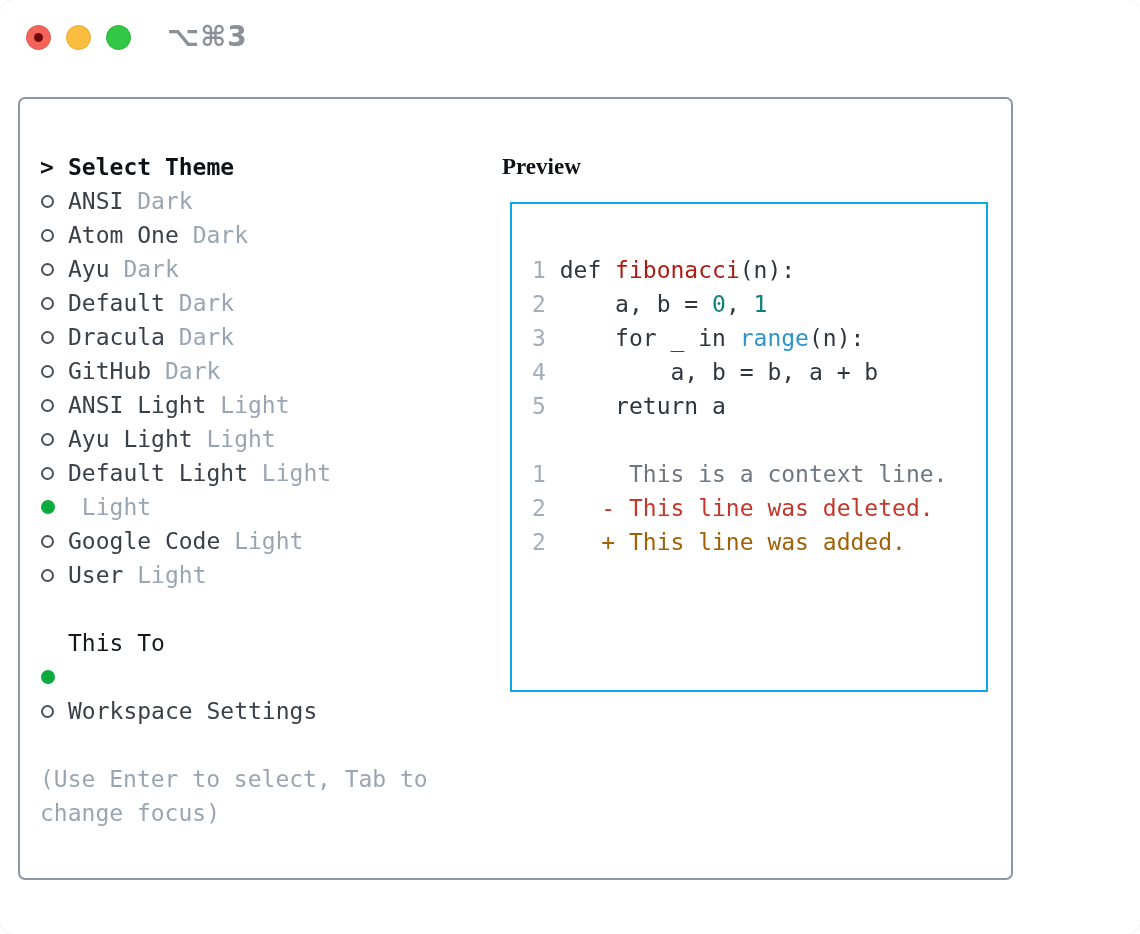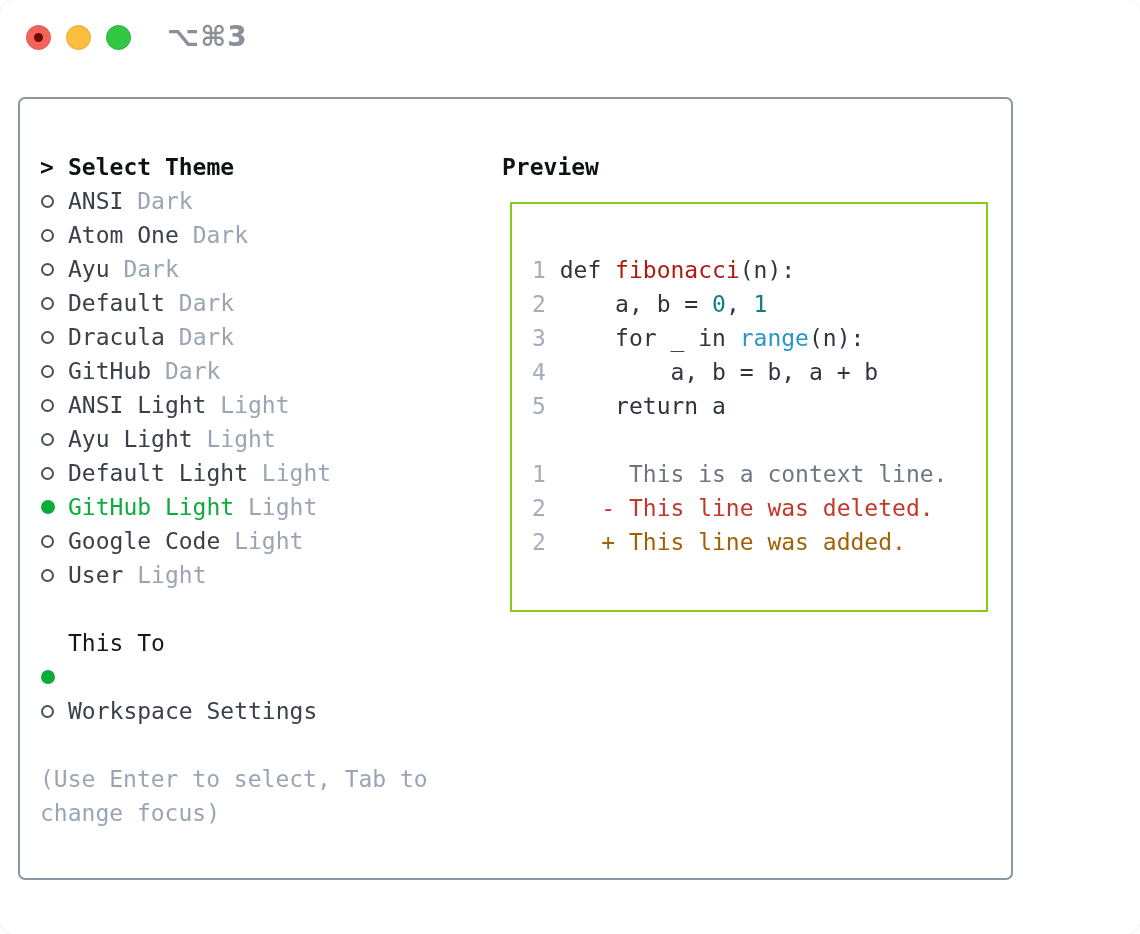--- a/index.html
+++ b/index.html
@@ -46,24 +46,24 @@
   .name.sel { color:#0cab3e; }
   .variant { color:#9aa5b3; }
   .subhdr { color:#14171c; }
 
   .themes-block { position:absolute; left:20px; top:51px; }
   .apply-block  { position:absolute; left:20px; top:527px; }
   .hint-block   { position:absolute; left:20px; top:663px; color:#9aa5b3; }
   .hint-block .row { color:#9aa5b3; }
 
   
-  .preview-hdr { position:absolute; left:482px; top:51px; }
+  .preview-hdr { position:absolute; left:482px; top:51px;font-family:Liberation Serif, serif; }
   .preview-box {
-    position:absolute; left:490px; top:103px; width:478px; height:410px;
-    border:2px solid #84cc16; background:#fff;
+    position:absolute; left:490px; top:103px; width:478px; height:490px;
+    border:2px solid #0ea5e9; background:#fff;
   }
   .code { position:absolute; left:20px; top:49px; }
   .code-row { height:34px; font-size:23px; white-space:pre; line-height:34px; }
   .lnum { color:#a3adbb; }
   .tk-plain   { color:#2f353e; }
   .tk-func    { color:#ac1b11; }
   .tk-num     { color:#0e7e7e; }
   .tk-builtin { color:#2b95cb;text-align:center; }
   .tk-context { color:#6e7781; }
   .tk-del     { color:#c4372a; }
@@ -91,21 +91,21 @@
 
     <div class="row"><span class="bullet"><span class="radio"></span></span><span class="name">ANSI</span><span class="variant"> Dark</span></div>
         <div class="row"><span class="bullet"><span class="radio"></span></span><span class="name">Atom One</span><span class="variant"> Dark</span></div>
         <div class="row"><span class="bullet"><span class="radio"></span></span><span class="name">Ayu</span><span class="variant"> Dark</span></div>
         <div class="row"><span class="bullet"><span class="radio"></span></span><span class="name">Default</span><span class="variant"> Dark</span></div>
         <div class="row"><span class="bullet"><span class="radio"></span></span><span class="name">Dracula</span><span class="variant"> Dark</span></div>
         <div class="row"><span class="bullet"><span class="radio"></span></span><span class="name">GitHub</span><span class="variant"> Dark</span></div>
         <div class="row"><span class="bullet"><span class="radio"></span></span><span class="name">ANSI Light</span><span class="variant"> Light</span></div>
         <div class="row"><span class="bullet"><span class="radio"></span></span><span class="name">Ayu Light</span><span class="variant"> Light</span></div>
         <div class="row"><span class="bullet"><span class="radio"></span></span><span class="name">Default Light</span><span class="variant"> Light</span></div>
-        <div class="row"><span class="bullet"><span class="radio sel"></span></span><span class="name sel">GitHub Light</span><span class="variant"> Light</span></div>
+        <div class="row"><span class="bullet"><span class="radio sel"></span></span><span class="variant"> Light</span></div>
         <div class="row"><span class="bullet"><span class="radio"></span></span><span class="name">Google Code</span><span class="variant"> Light</span></div>
         <div class="row"><span class="bullet"><span class="radio"></span></span><span class="name">User</span><span class="variant"> Light</span></div>
       </div>
 
     <div class="apply-block">
       <div class="row">
         <span class="bullet"></span>
         <span class="subhdr">This To</span>
       </div>
 

